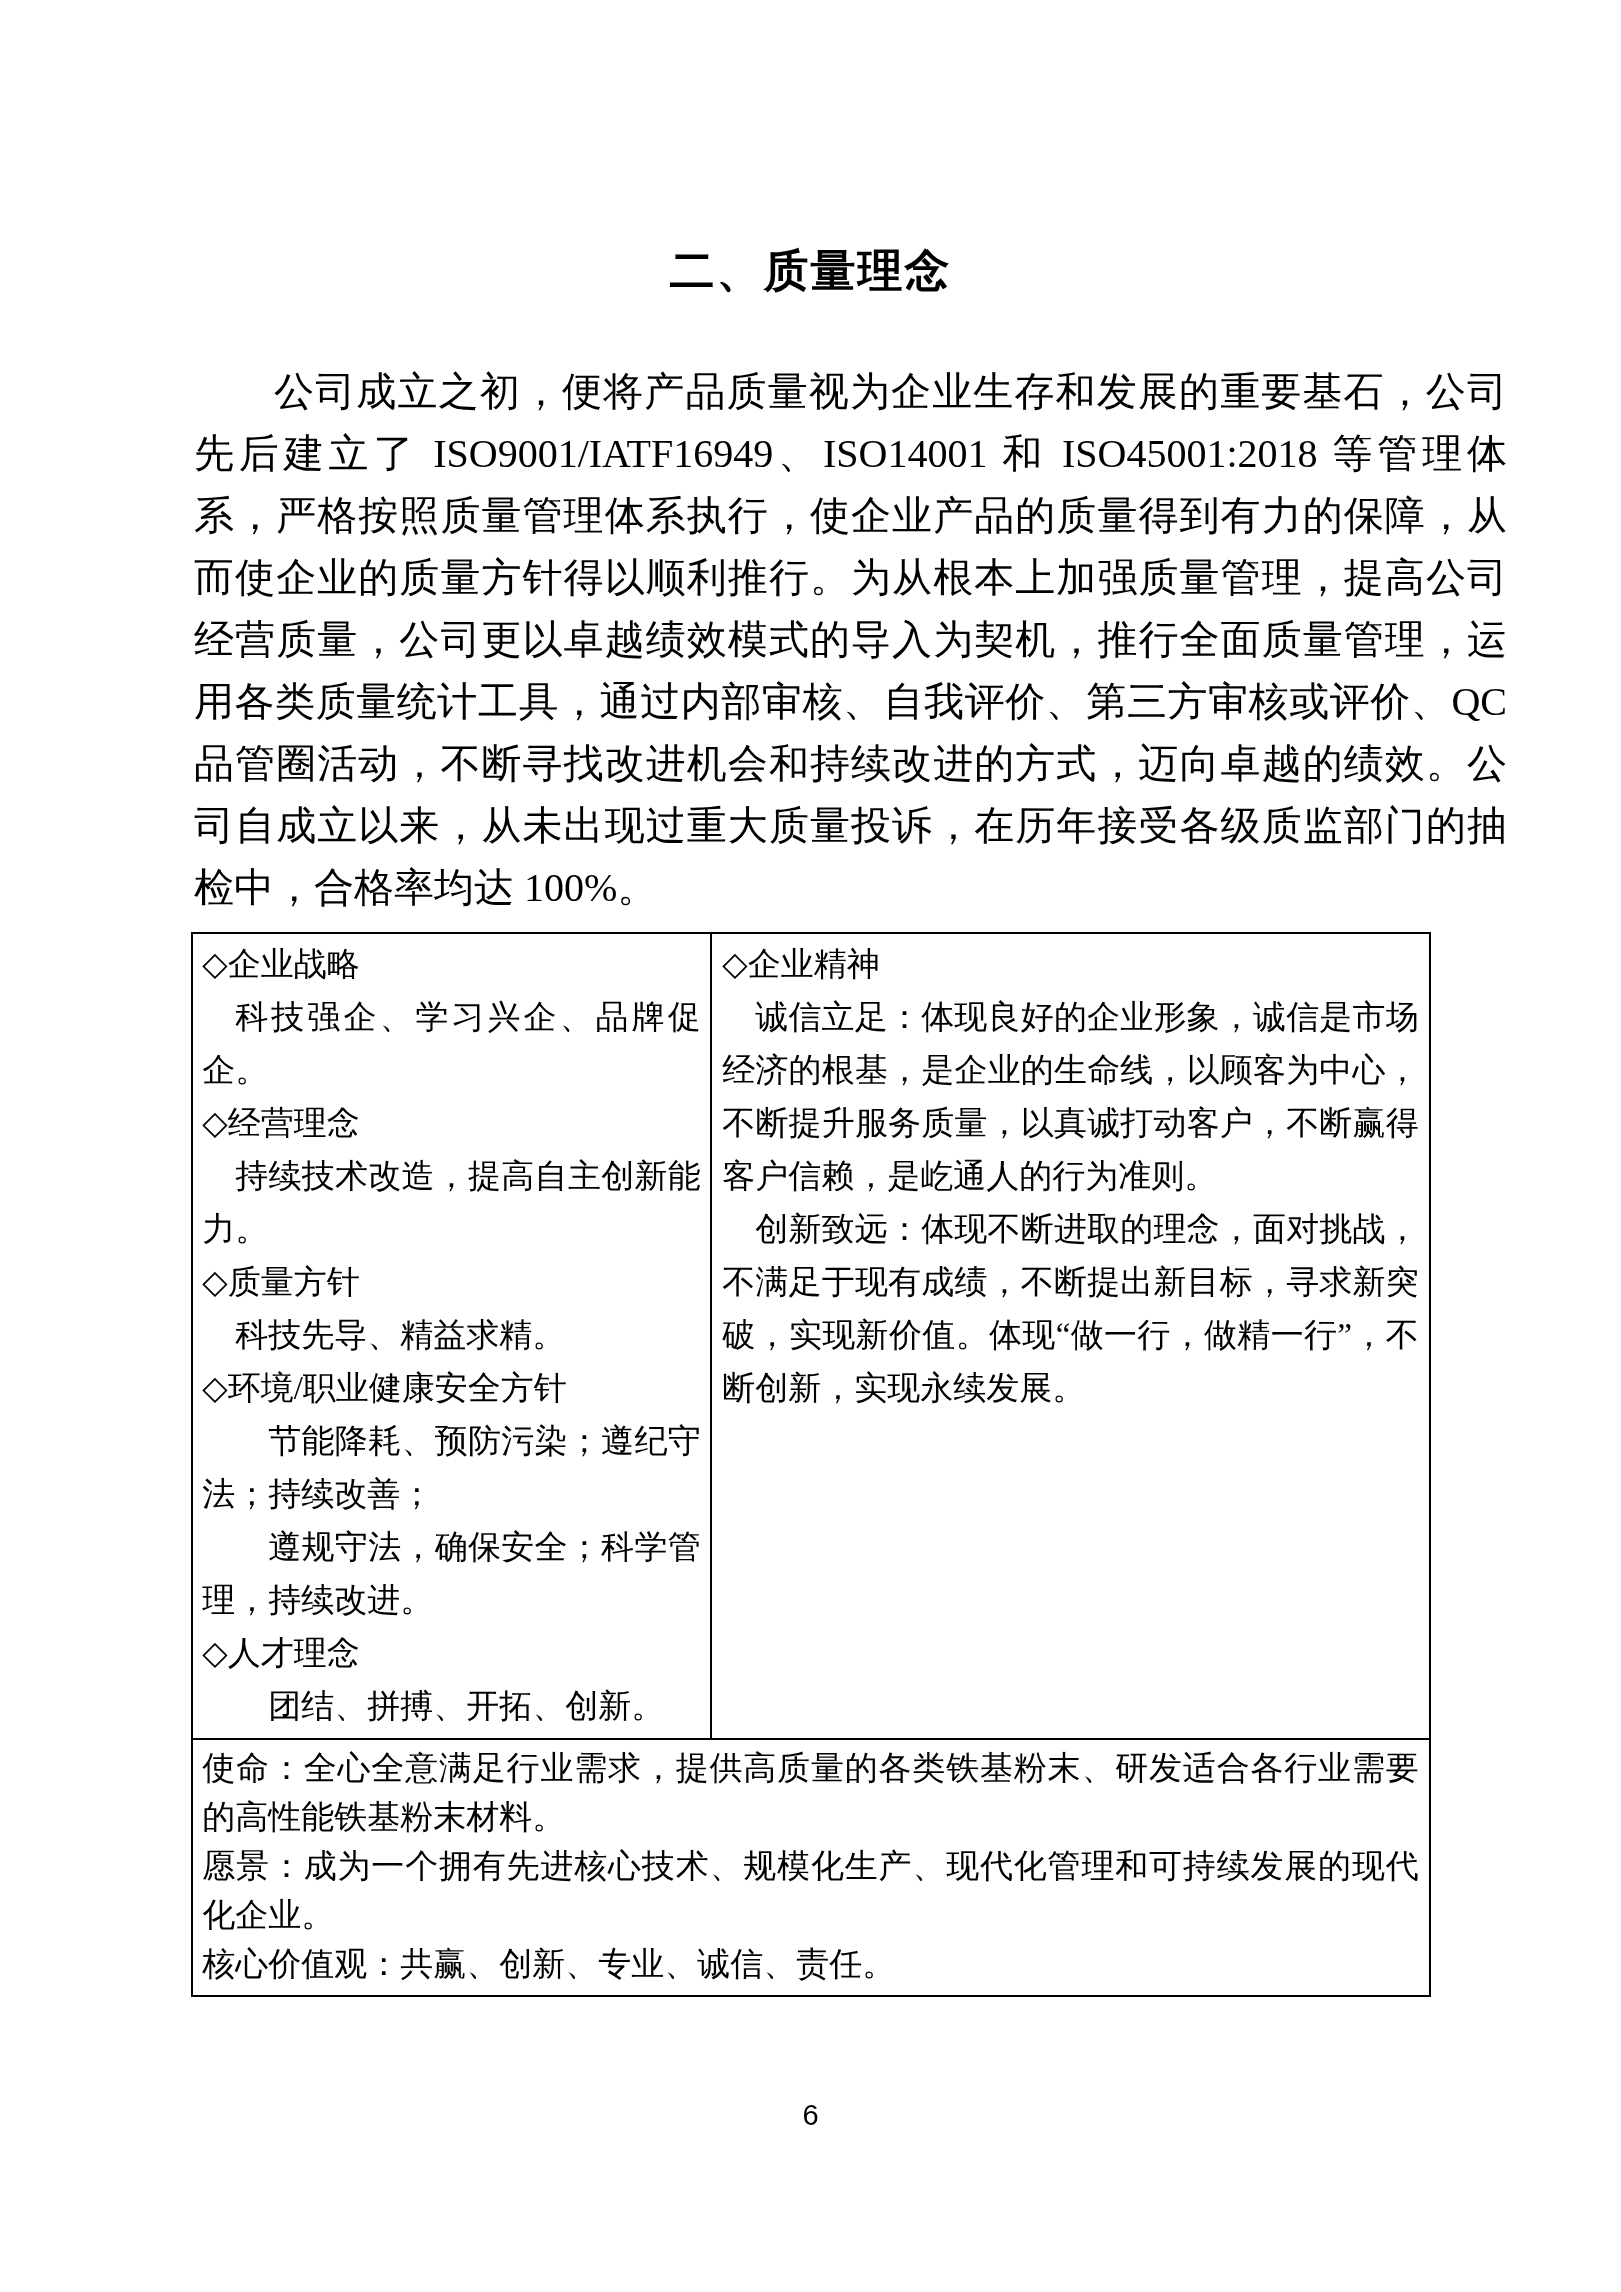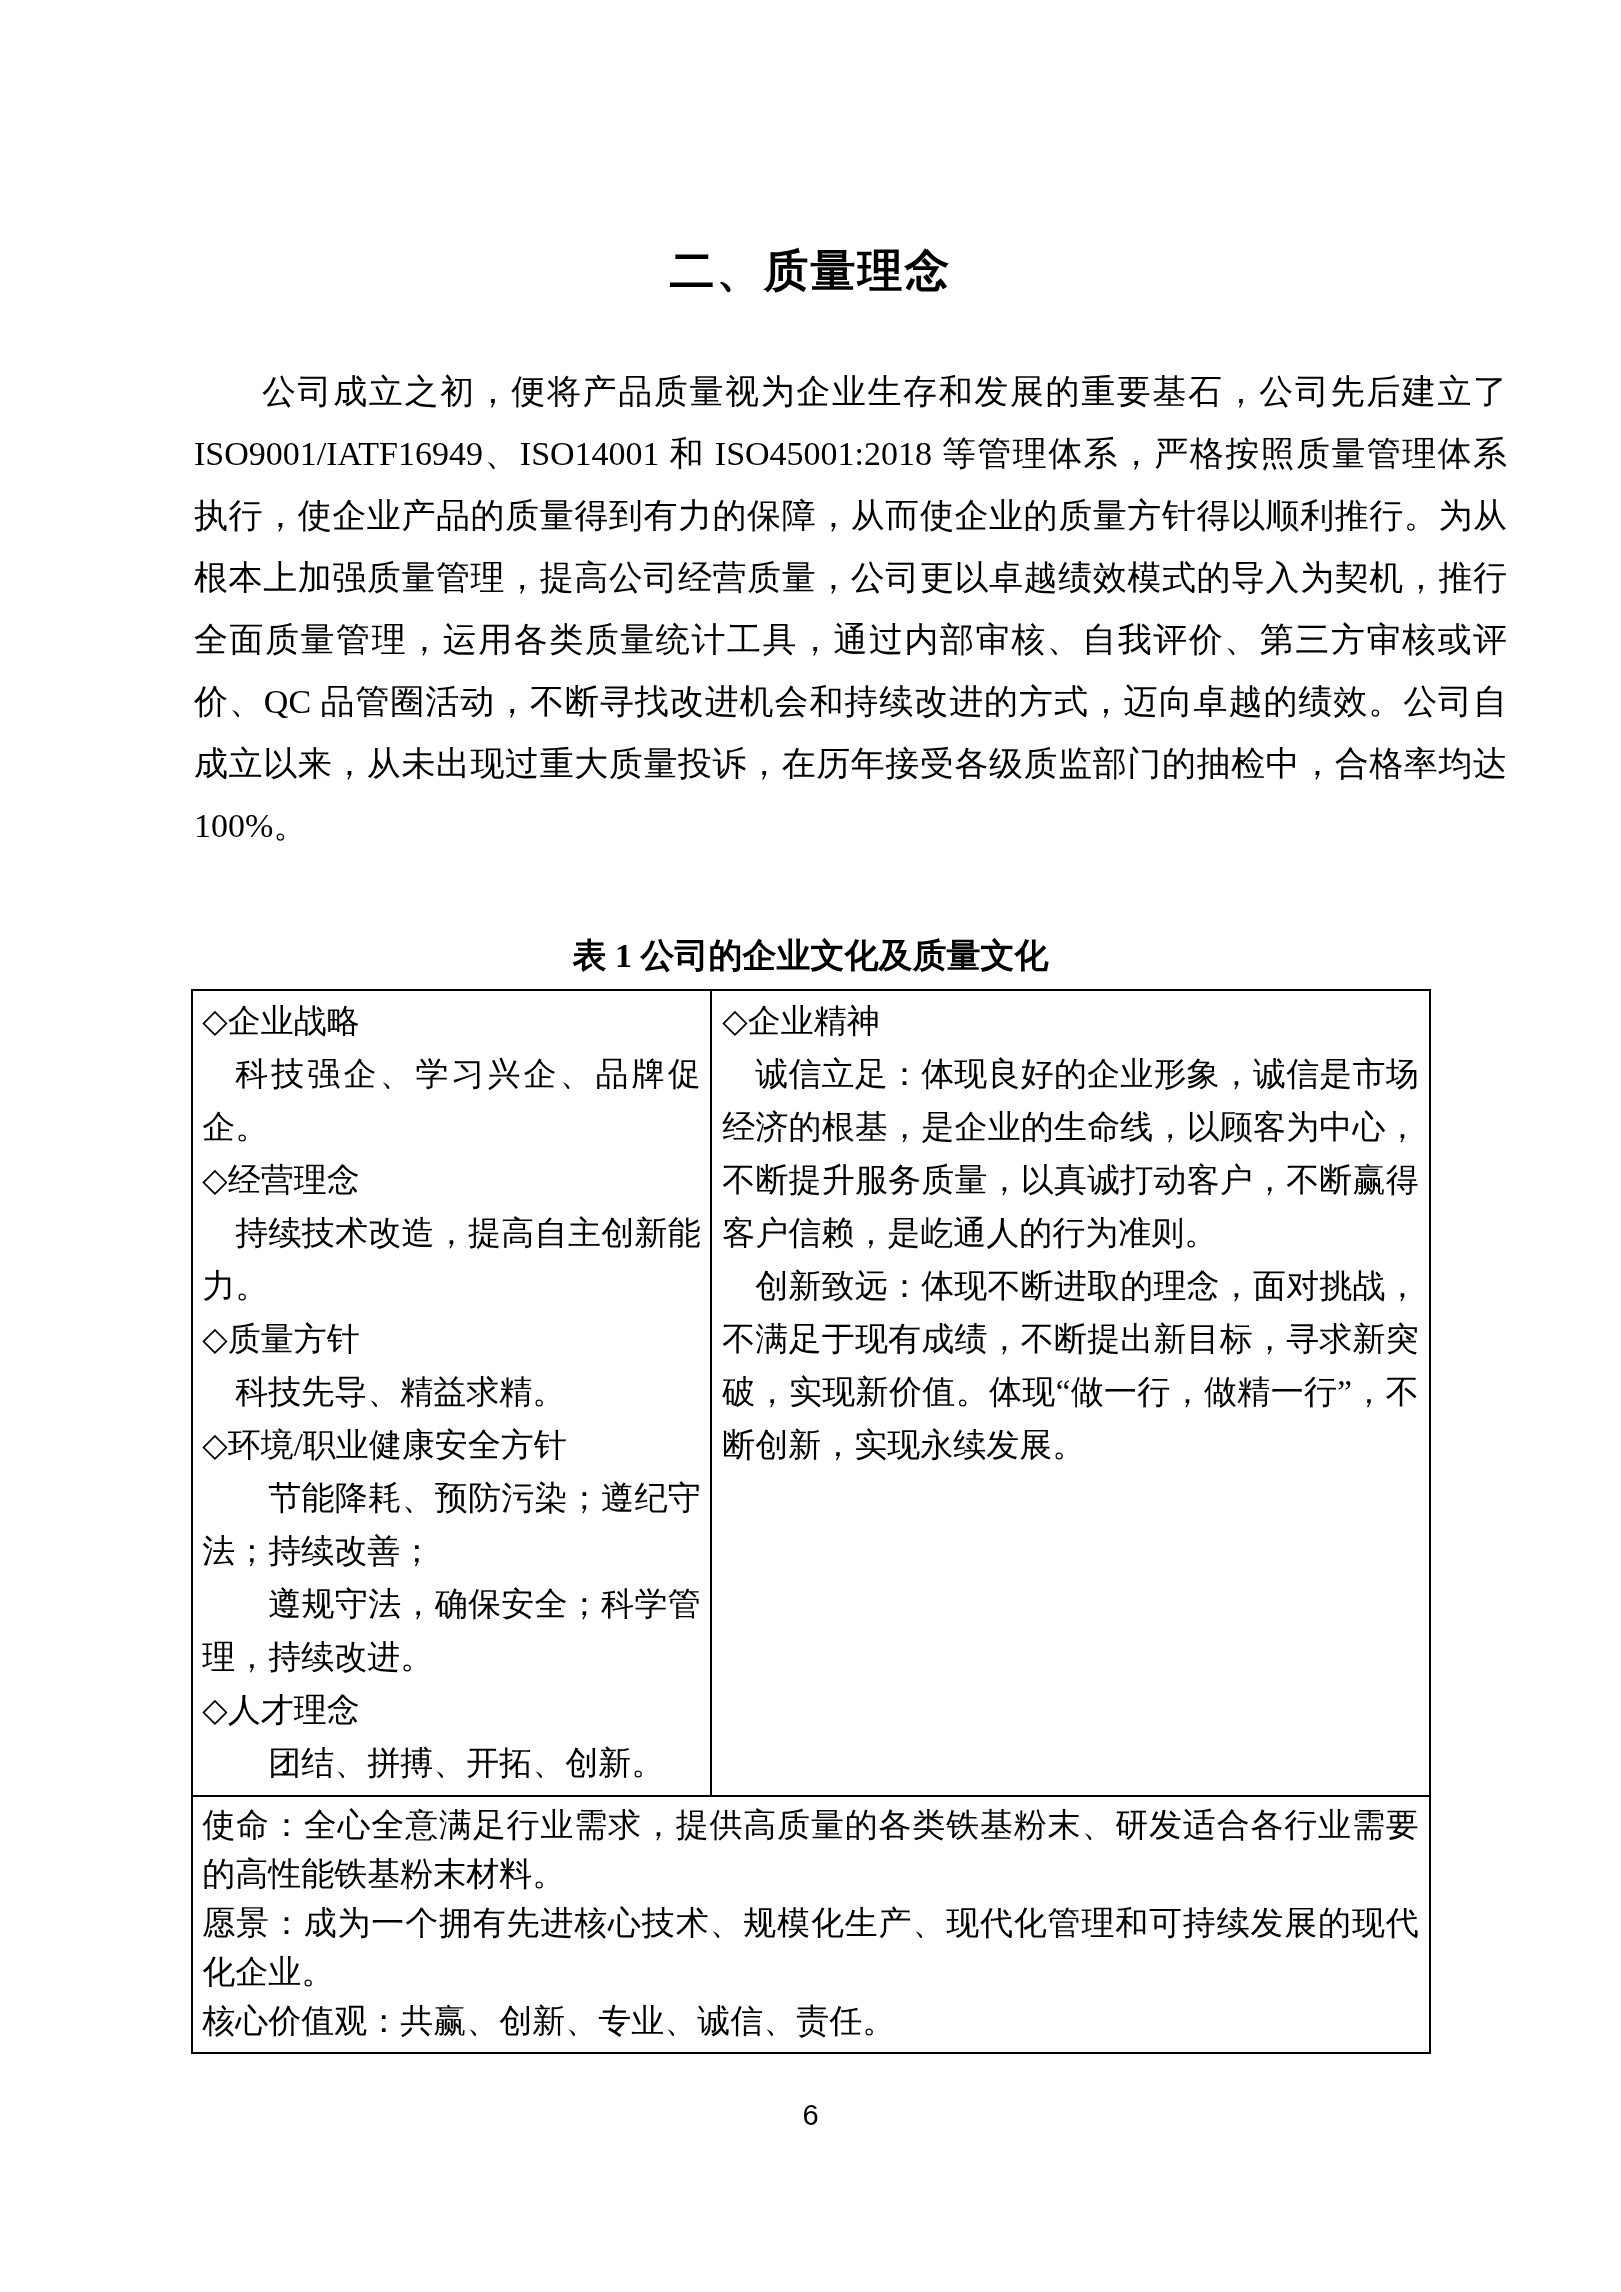--- a/index.html
+++ b/index.html
@@ -18,21 +18,21 @@
     padding-top: 245px;
     text-align: center;
     font-family: "Liberation Sans", "DejaVu Sans", sans-serif;
     font-weight: bold;
     font-size: 45px;
     line-height: 51px;
     letter-spacing: 2px;
   }
   .intro {
     margin: 65px 114px 0 194px;
-    font-size: 34px;
+    font-size: 40px;
     line-height: 62px;
     text-align: justify;
     text-indent: 2em;
   }
   .caption {
     margin-top: 78px;
     text-align: center;
     font-weight: bold;
     font-size: 34px;
     line-height: 41px;
@@ -69,21 +69,20 @@
 </style>
 </head>
 <body>
 
 <div class="doc">
 
   <h1 class="title">二、质量理念</h1>
 
   <p class="intro">公司成立之初，便将产品质量视为企业生存和发展的重要基石，公司先后建立了 ISO9001/IATF16949、ISO14001 和 ISO45001:2018 等管理体系，严格按照质量管理体系执行，使企业产品的质量得到有力的保障，从而使企业的质量方针得以顺利推行。为从根本上加强质量管理，提高公司经营质量，公司更以卓越绩效模式的导入为契机，推行全面质量管理，运用各类质量统计工具，通过内部审核、自我评价、第三方审核或评价、QC 品管圈活动，不断寻找改进机会和持续改进的方式，迈向卓越的绩效。公司自成立以来，从未出现过重大质量投诉，在历年接受各级质监部门的抽检中，合格率均达 100%。</p>
 
-  <div class="caption">表 1 公司的企业文化及质量文化</div>
 
   <table class="culture">
     <tbody>
       <tr>
         <td class="left-cell">
           <p class="h">◇企业战略</p>
           <p class="i1">科技强企、学习兴企、品牌促企。</p>
           <p class="h">◇经营理念</p>
           <p class="i1">持续技术改造，提高自主创新能力。</p>
           <p class="h">◇质量方针</p>

